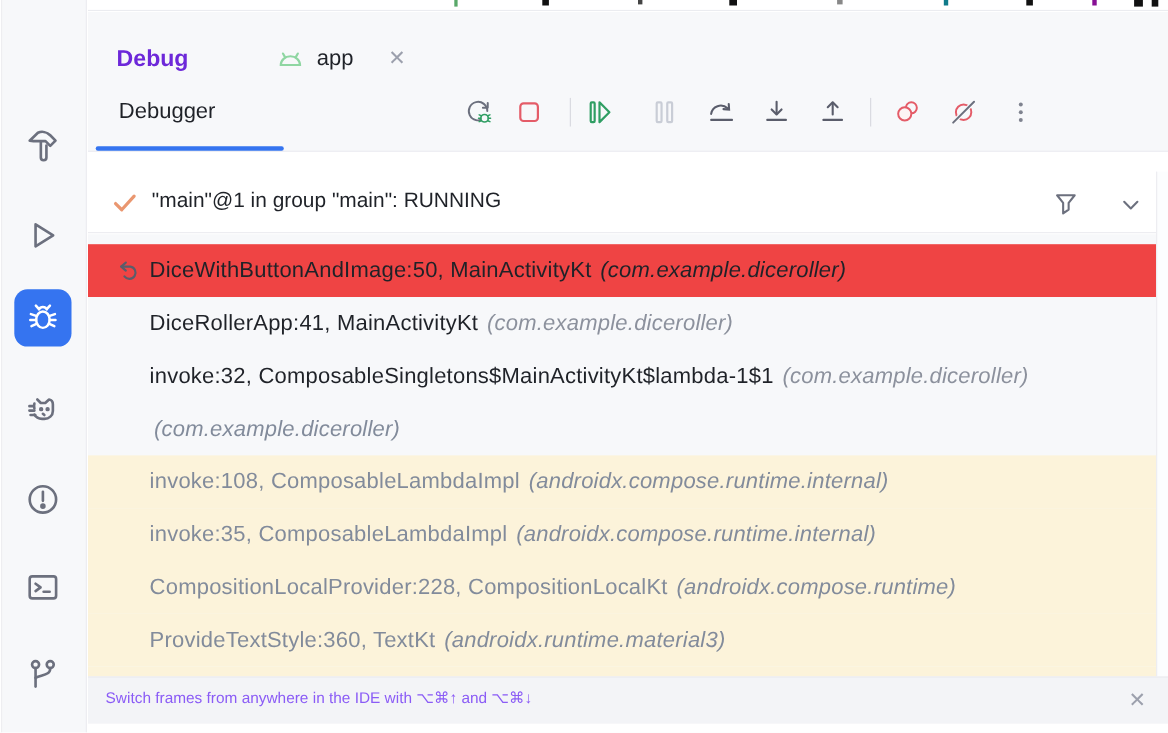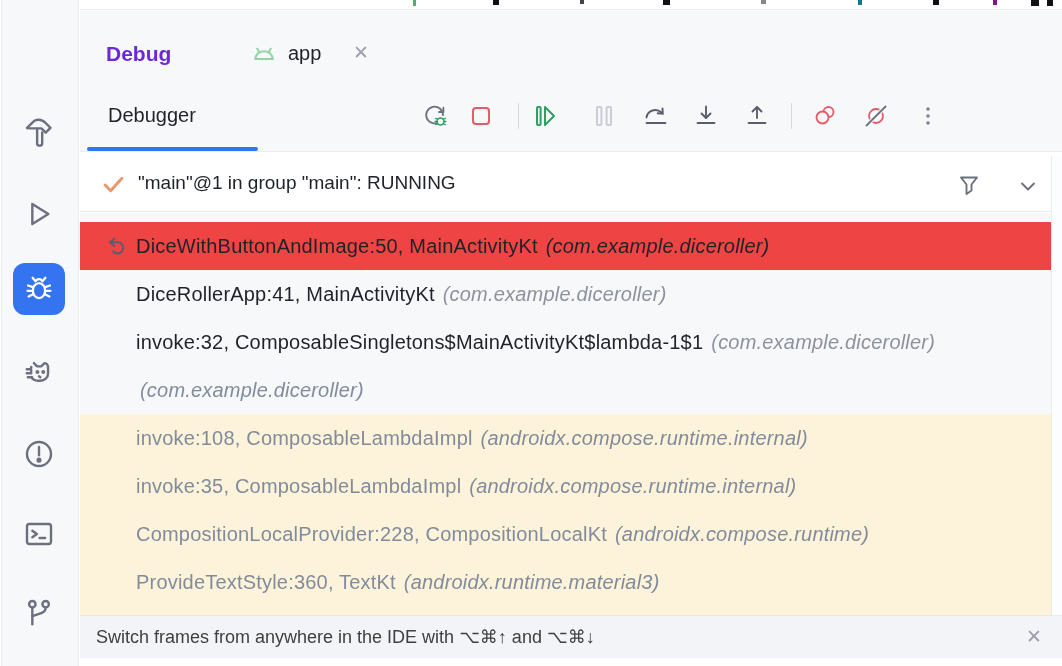--- a/index.html
+++ b/index.html
@@ -27,21 +27,21 @@
 
   #header { position:absolute; left:0; top:11px; right:0; height:73px; background:#f7f8fa; }
   #debug-title { position:absolute; left:26px; top:31px; font-size:21px; font-weight:700; color:#6d28d9; }
   #app-tab { position:absolute; left:140px; top:18px; width:166px; height:55px; cursor:pointer; }
   #app-tab .android { position:absolute; left:30px; top:12px; width:28px; height:28px; }
   #app-tab .tab-label { position:absolute; left:68px; top:13px; font-size:20px; color:#1f2228; }
   #app-tab .tab-close { position:absolute; left:133px; top:12px; font-size:19px; color:#9ca0ad; }
   #app-tab .underline { position:absolute; left:0; bottom:0; width:166px; height:4px;
     border-radius:3px; background:#3574f0; }
 
-  #toolbar { position:absolute; left:0; top:80px; right:0; height:72px;
+  #toolbar { position:absolute; left:0; top:66px; right:0; height:72px;
     background:#f7f8fa; border-bottom:1px solid #ebecf0; }
   .tb-tab { position:absolute; top:0; height:71px; display:flex; align-items:center;
     font-size:20px; color:#1f2228; cursor:pointer; }
   #tab-debugger { left:28px; }
   #tab-console { left:205px; }
   .tb-underline { position:absolute; left:7px; bottom:0; width:171px; height:4px;
     border-radius:3px; background:#3574f0; }
   .tb-icon { position:absolute; top:22px; width:28px; height:28px; cursor:pointer; }
   .tb-icon svg { width:28px; height:28px; }
   .tb-sep { position:absolute; top:23px; width:1px; height:26px; background:#d6d8de; }
@@ -70,21 +70,21 @@
   .frame-row.user .loc { color:#1f2228; }
   .frame-row.user .pkg { color:#8c919d; }
   .frame-row.library-gray .loc, .frame-row.library-gray .pkg { color:#828b9b; }
   .frame-row.library-yellow { background:#fcf3da; }
   .frame-row.library-yellow .loc, .frame-row.library-yellow .pkg { color:#828b9b; }
   #yellow-filler { height:11px; background:#fcf3da; }
 
   
   #hintbar { position:absolute; left:0; top:615px; right:0; height:43px;
     background:#f3f4f7; border-top:1px solid #e9eaee; }
-  #hint-text { position:absolute; left:16px; top:10px; font-size:18px; color:#404040; }
+  #hint-text { position:absolute; left:16px; top:10px; font-size:14px; color:#8b5cf6; }
   #hint-close { position:absolute; left:946px; top:9px; font-size:19px; color:#9ca0ad; cursor:pointer; }
   #below-hint { position:absolute; left:0; top:658px; right:0; height:8px; background:#fff; }
 
   svg.g { stroke:#6c707e; fill:none; stroke-width:1.8; stroke-linecap:round; stroke-linejoin:round; }
 </style>
 </head>
 <body>
 
 <div id="app">
 

